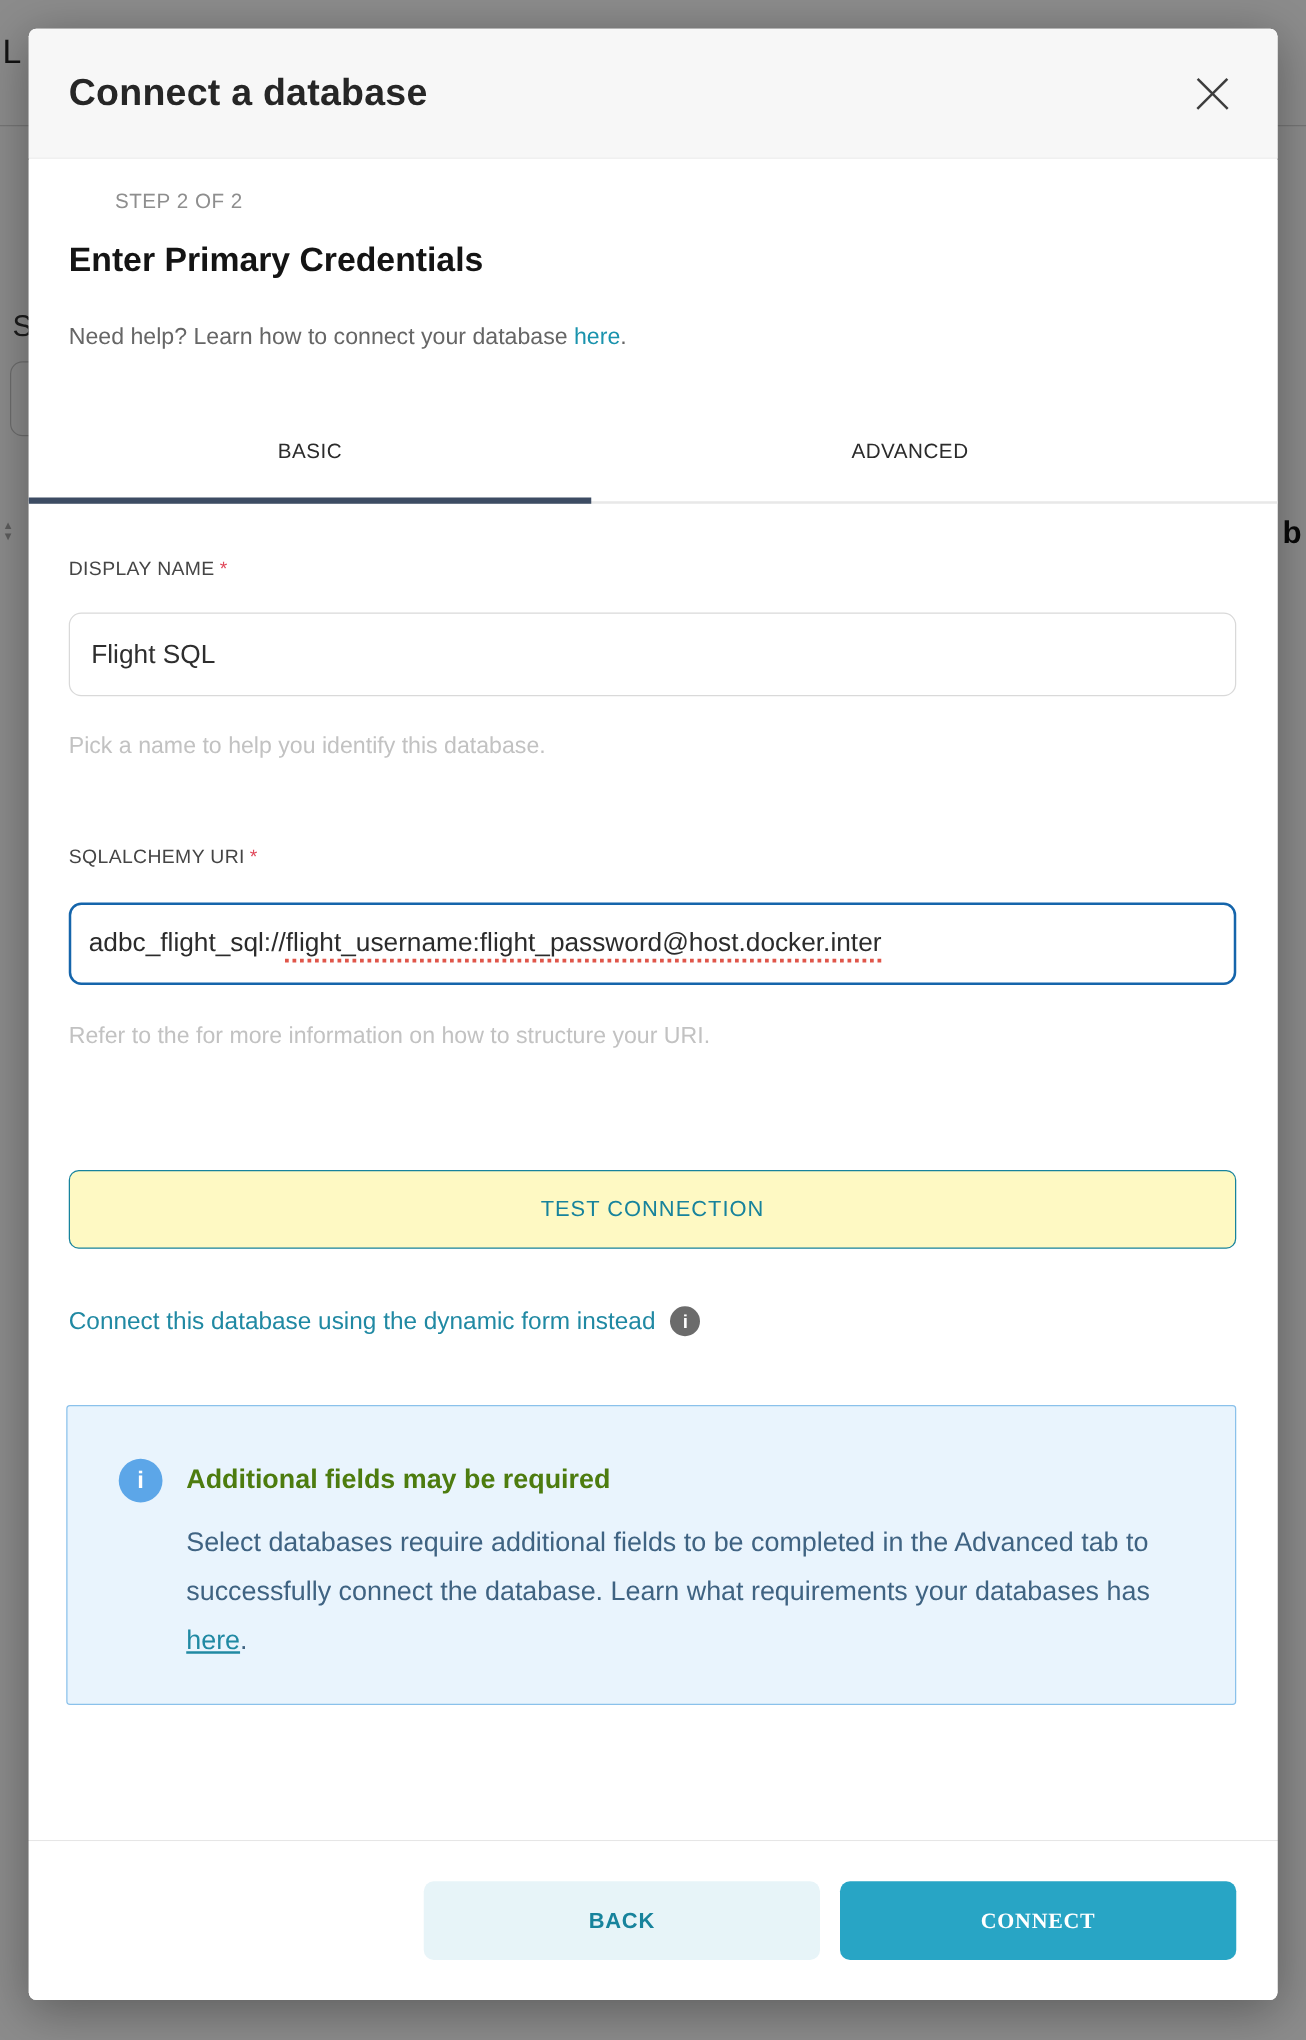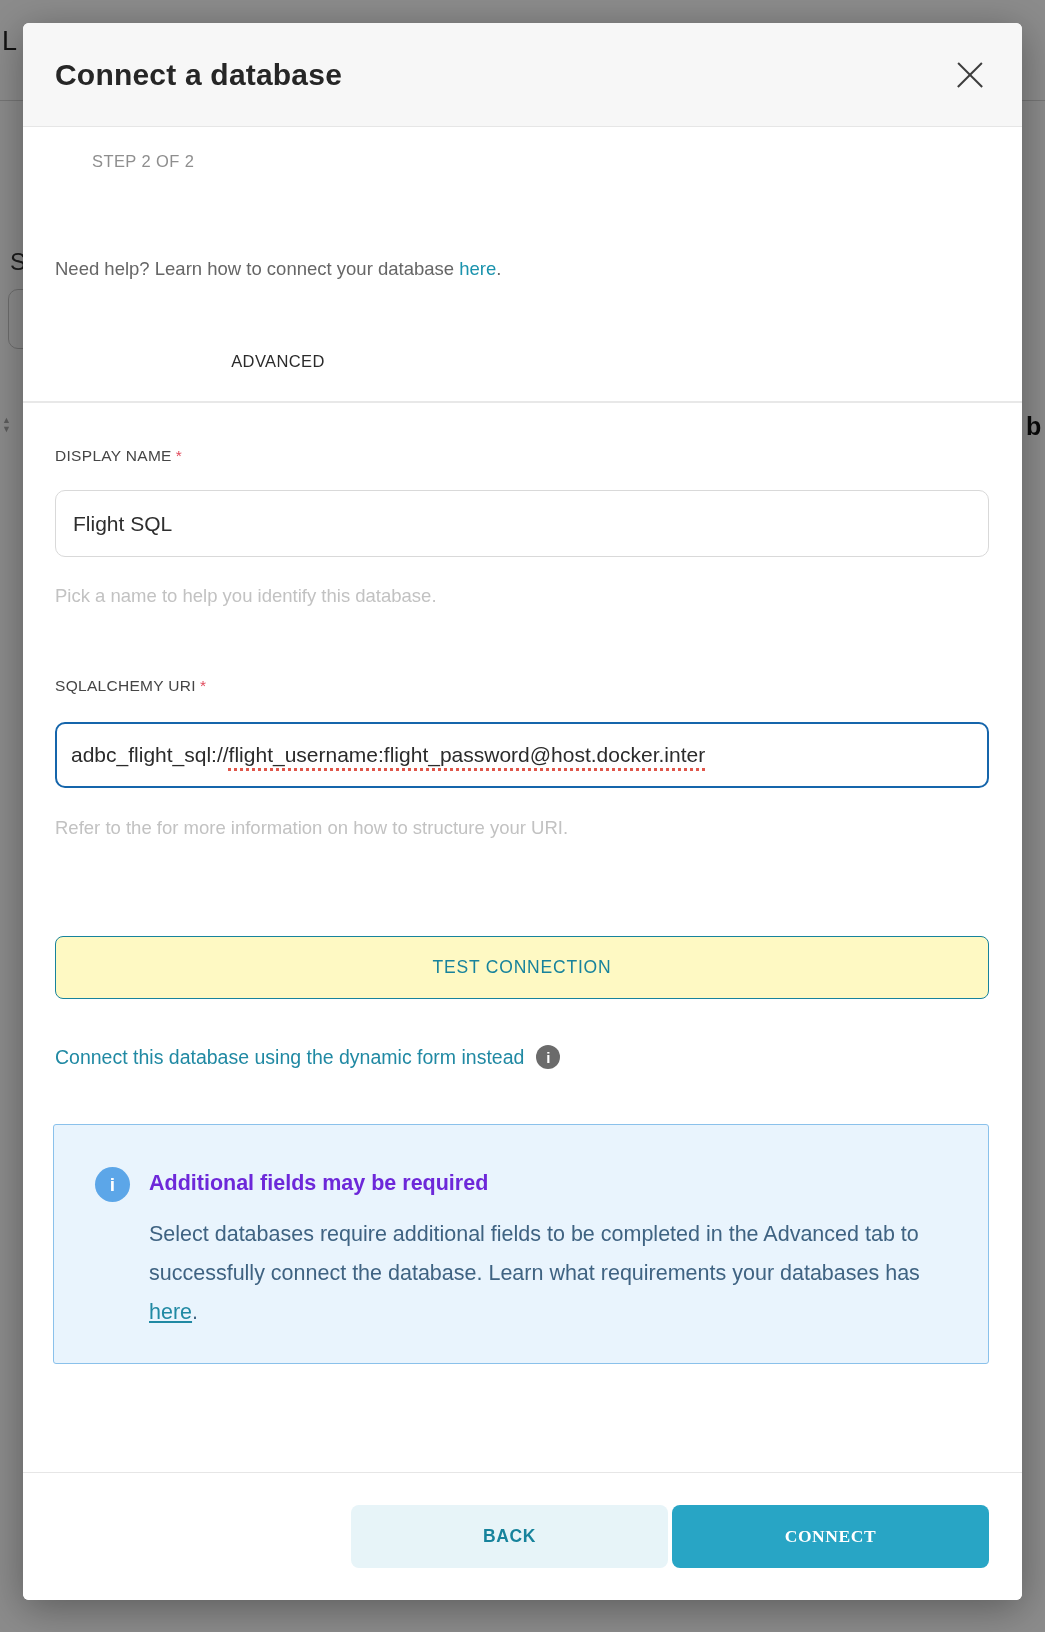--- a/index.html
+++ b/index.html
@@ -83,29 +83,29 @@
   .dyn-link { font-size:19.5px; color:#2089a3; cursor:pointer; }
   .info-badge { width:24px; height:24px; border-radius:50%; background:#6b6b6b; color:#fff;
                 font-size:15px; font-weight:700; display:flex; align-items:center;
                 justify-content:center; cursor:pointer; }
 
   .alert { position:absolute; left:30px; top:996px; width:936px; height:240px;
            background:#e9f4fd; border:1px solid #8ac1eb; border-radius:3px; }
   .alert-icon { position:absolute; left:41px; top:42px; width:35px; height:35px;
                 border-radius:50%; background:#5ca6e8; color:#fff; font-size:19px;
                 font-weight:700; display:flex; align-items:center; justify-content:center; }
-  .alert-title { position:absolute; left:95px; top:46px; font-size:21.5px; font-weight:700; color:#6d28d9; }
+  .alert-title { position:absolute; left:95px; top:46px; font-size:21.5px; font-weight:700; color:#4d7c0f; }
   .alert-body { position:absolute; left:95px; top:90px; width:800px;
                 font-size:21.5px; color:#3f6382; line-height:39px; }
   .alert-body a { color:#2089a3; text-decoration:underline; cursor:pointer; }
 
   .modal-footer { position:absolute; left:0; bottom:0; width:100%; height:128px;
                   background:#fff; border-top:1px solid #e6e6e6;
                   border-radius:0 0 6px 6px; display:flex; justify-content:flex-end;
-                  align-items:flex-start; padding:32px 33px 0 0; gap:4px; }
+                  align-items:flex-start; padding:32px 33px 0 0; gap:16px; }
   .btn { height:63px; width:317px; border:none; border-radius:8px; font-size:17.5px;
          font-weight:600; letter-spacing:0.6px; cursor:pointer; font-family:inherit; }
   .btn-back { background:#e7f4f8; color:#17839c; }
   .btn-connect { background:#28a5c5; color:#fff;font-family:Liberation Serif, serif; }
 </style>
 </head>
 <body>
 
 <div class="page">
   <span class="frag-L">L</span>
@@ -126,24 +126,28 @@
   <div class="modal-header">
     <h1 class="modal-title">Connect a database</h1>
     <button class="close-btn">
       <span class="close-x"></span>
     </button>
   </div>
 
   <div class="modal-body">
 
     <div class="step-label">STEP 2 OF 2</div>
+    <h2 class="main-heading">Enter Primary Credentials</h2>
 
     <p class="help-line"><span>Need help? Learn how to connect your database </span><a>here</a><span>.</span></p>
 
     <div class="tabs">
+      <div class="tab basic active">
+        <span>BASIC</span>
+      </div>
       <div class="tab advanced">
         <span>ADVANCED</span>
       </div>
     </div>
 
     <div class="field-label lbl-display"><span>DISPLAY NAME</span><span class="req">*</span></div>
 
     <input class="text-input inp-display" type="text" value="Flight SQL" style="">
 
     <div class="helper hlp-display">Pick a name to help you identify this database.</div>

